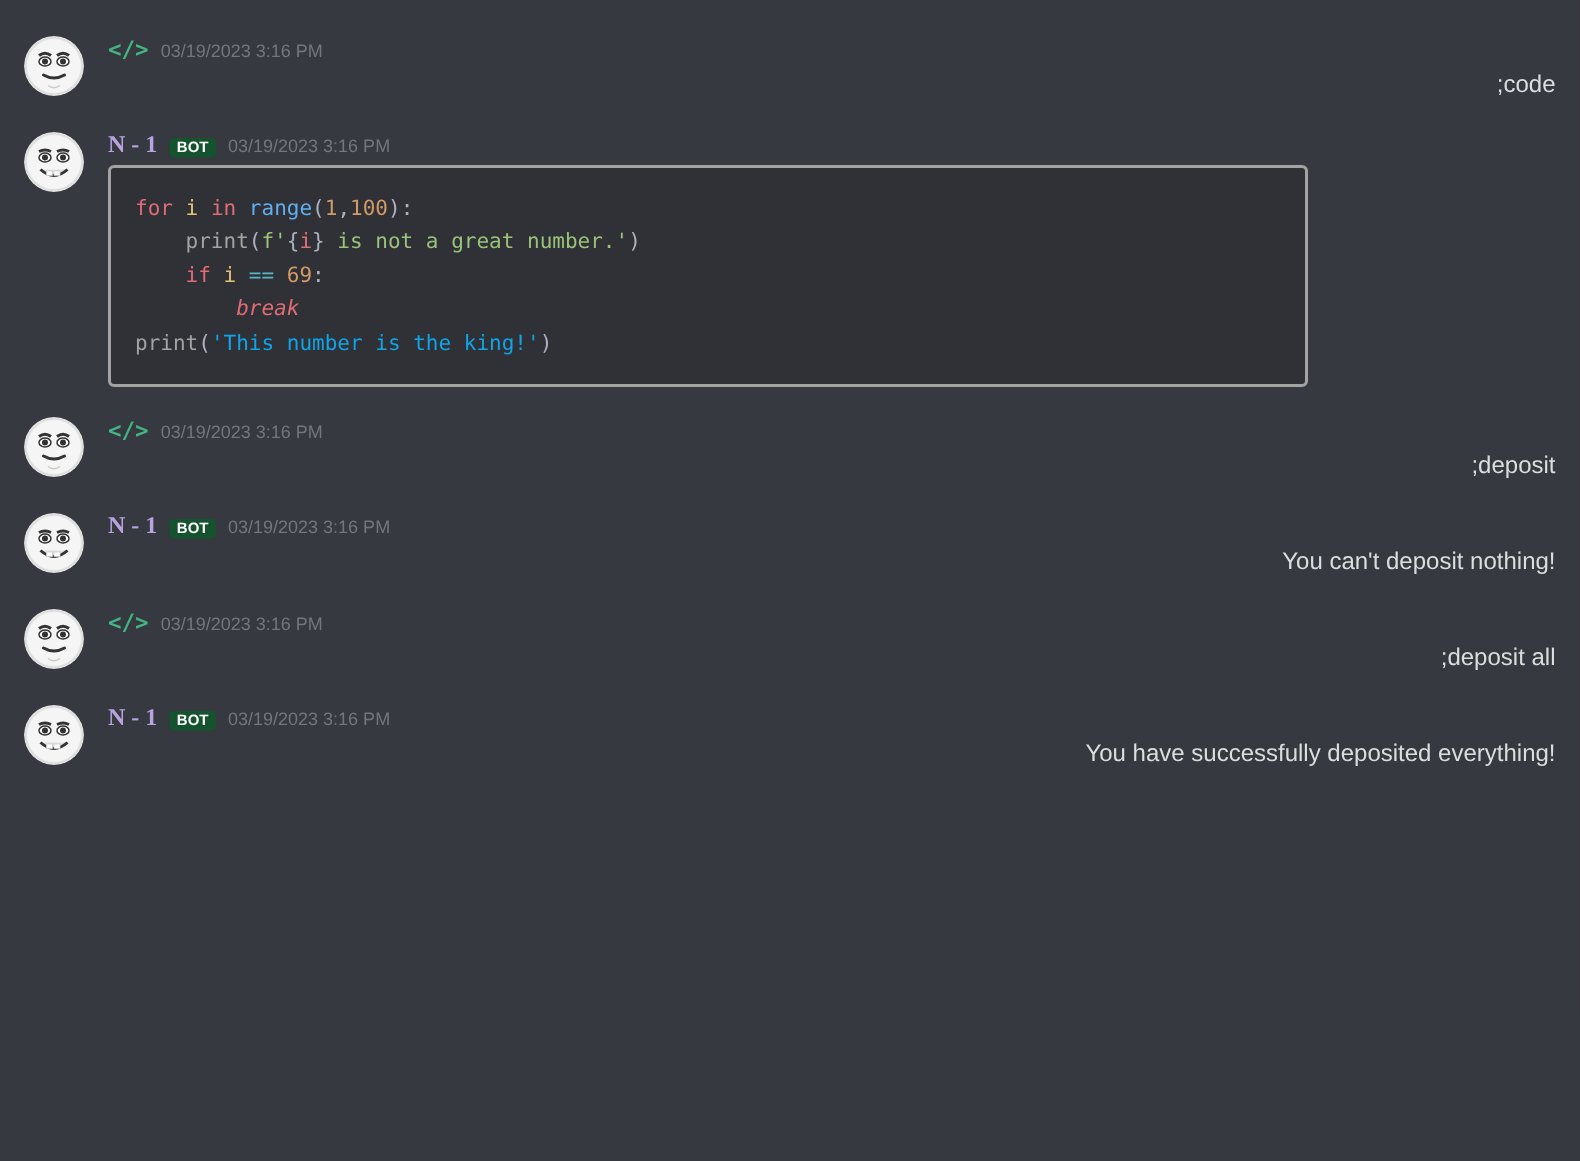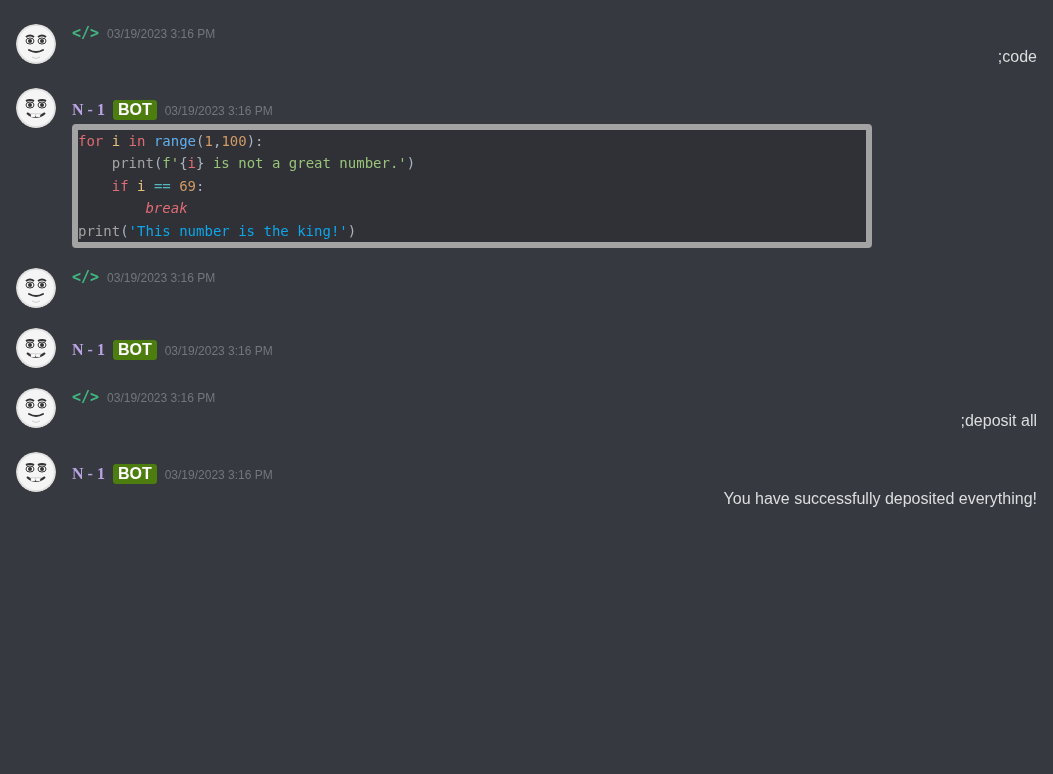--- a/index.html
+++ b/index.html
@@ -68,47 +68,47 @@
       font-family: monospace;
       font-size: 15px;
     }
 
     .username-bot {
       color: #b9a3e3;
       font-family: Liberation Serif, serif;
     }
 
     .bot-badge {
-      background-color: #4d7c0f;
+      background-color: #14532d;
       color: white;
-      font-size: 16px;
+      font-size: 10px;
       font-weight: 700;
       padding: 1px 5px;
       border-radius: 3px;
       text-transform: uppercase;
       vertical-align: middle;
-      margin-top: 12px;
     }
 
     .timestamp {
       color: #72767d;
       font-size: 12px;
     }
 
     .message-text {
       color: #dcddde;
       font-size: 16px;
       line-height: 1.375;
       text-align: right;
     }
 
     .code-block {
       background-color: #2f3136;
-      border: 6px solid #a3a3a3;
+      border: 2px solid #a3a3a3;
       border-radius: 4px;
+      padding: 16px;
       margin-top: 4px;
       font-family: 'Courier New', Courier, monospace;
       font-size: 14px;
       line-height: 1.6;
       max-width: 800px;
     }
 
     .code-line {
       display: block;
       white-space: pre;
@@ -213,20 +213,21 @@
         <path d="M10 13 Q14 10 18 13" stroke="#333" stroke-width="2" fill="none"></path>
         <path d="M22 13 Q26 10 30 13" stroke="#333" stroke-width="2" fill="none"></path>
         <path d="M16 33 Q20 36 24 33" stroke="#ccc" stroke-width="1" fill="none"></path>
       </svg>
     </div>
     <div class="message-content">
       <div class="message-header">
         <span class="username username-code">&lt;/&gt;</span>
         <span class="timestamp">03/19/2023 3:16 PM</span>
       </div>
+      <div class="message-text">;deposit</div>
     </div>
   </div>
 
   <div class="message-group">
     <div class="avatar">
       <svg viewBox="0 0 40 40" xmlns="http://www.w3.org/2000/svg">
         <circle cx="20" cy="20" r="20" fill="#e0e0e0"></circle>
         <circle cx="20" cy="20" r="18" fill="#f5f5f5"></circle>
         <ellipse cx="14" cy="17" rx="4" ry="3" fill="white" stroke="#333" stroke-width="1"></ellipse>
         <ellipse cx="26" cy="17" rx="4" ry="3" fill="white" stroke="#333" stroke-width="1"></ellipse>
@@ -238,20 +239,21 @@
         <path d="M10 13 Q14 11 18 13" stroke="#333" stroke-width="2" fill="none"></path>
         <path d="M22 13 Q26 11 30 13" stroke="#333" stroke-width="2" fill="none"></path>
       </svg>
     </div>
     <div class="message-content">
       <div class="message-header">
         <span class="username username-bot">N - 1</span>
         <span class="bot-badge">BOT</span>
         <span class="timestamp">03/19/2023 3:16 PM</span>
       </div>
+      <div class="message-text">You can't deposit nothing!</div>
     </div>
   </div>
 
   <div class="message-group">
     <div class="avatar">
       <svg viewBox="0 0 40 40" xmlns="http://www.w3.org/2000/svg">
         <circle cx="20" cy="20" r="20" fill="#e0e0e0"></circle>
         <circle cx="20" cy="20" r="18" fill="#f5f5f5"></circle>
         <ellipse cx="14" cy="17" rx="4" ry="3" fill="white" stroke="#333" stroke-width="1"></ellipse>
         <ellipse cx="26" cy="17" rx="4" ry="3" fill="white" stroke="#333" stroke-width="1"></ellipse>

